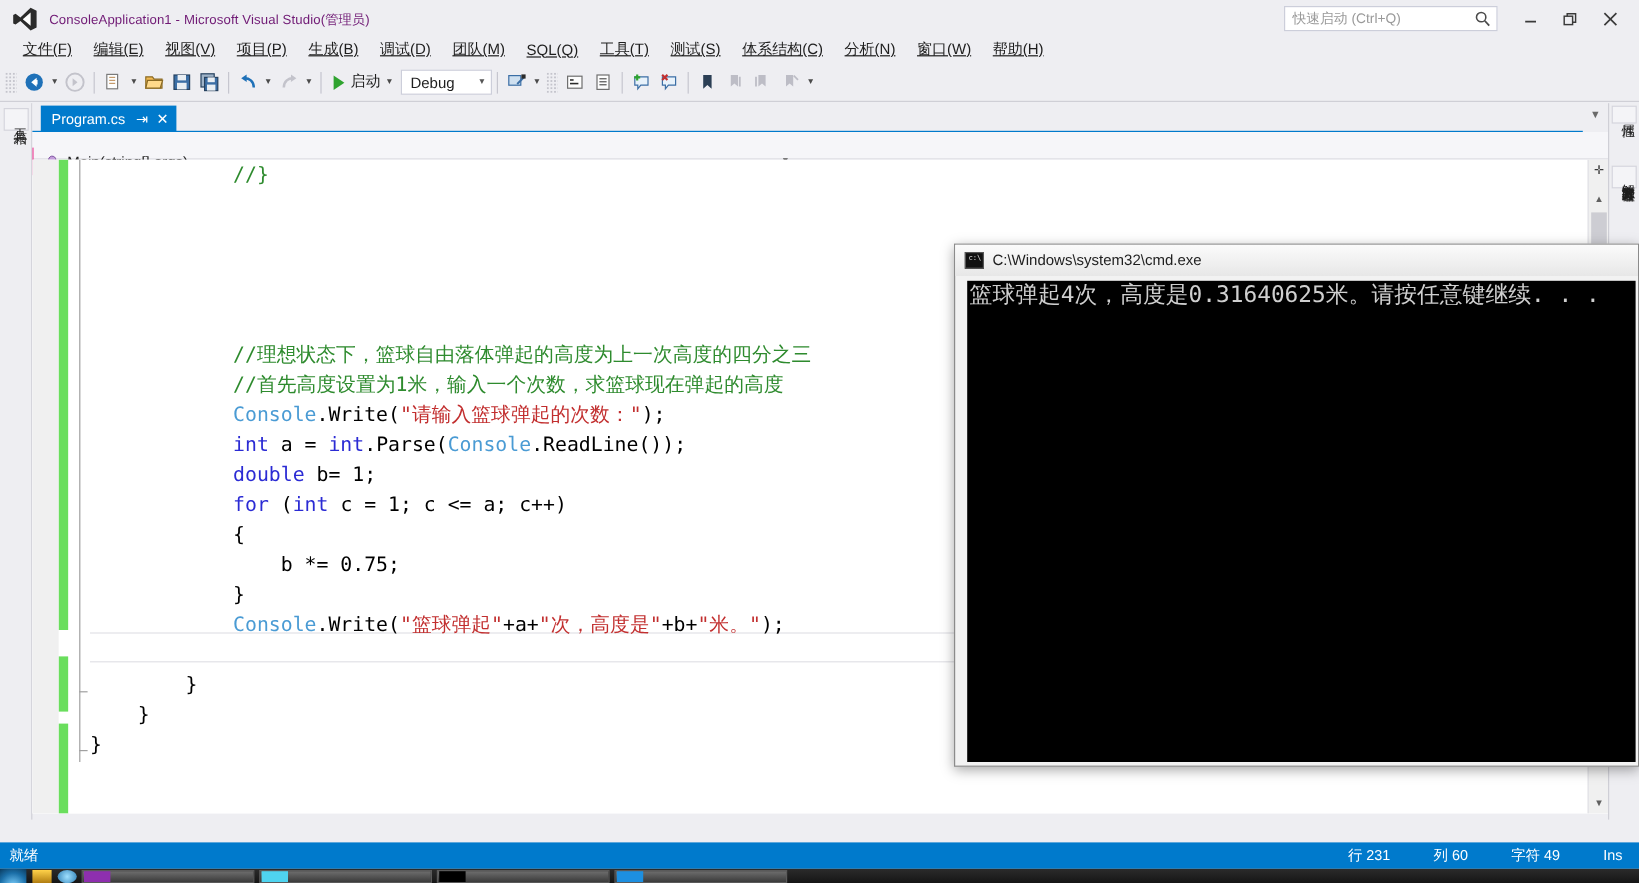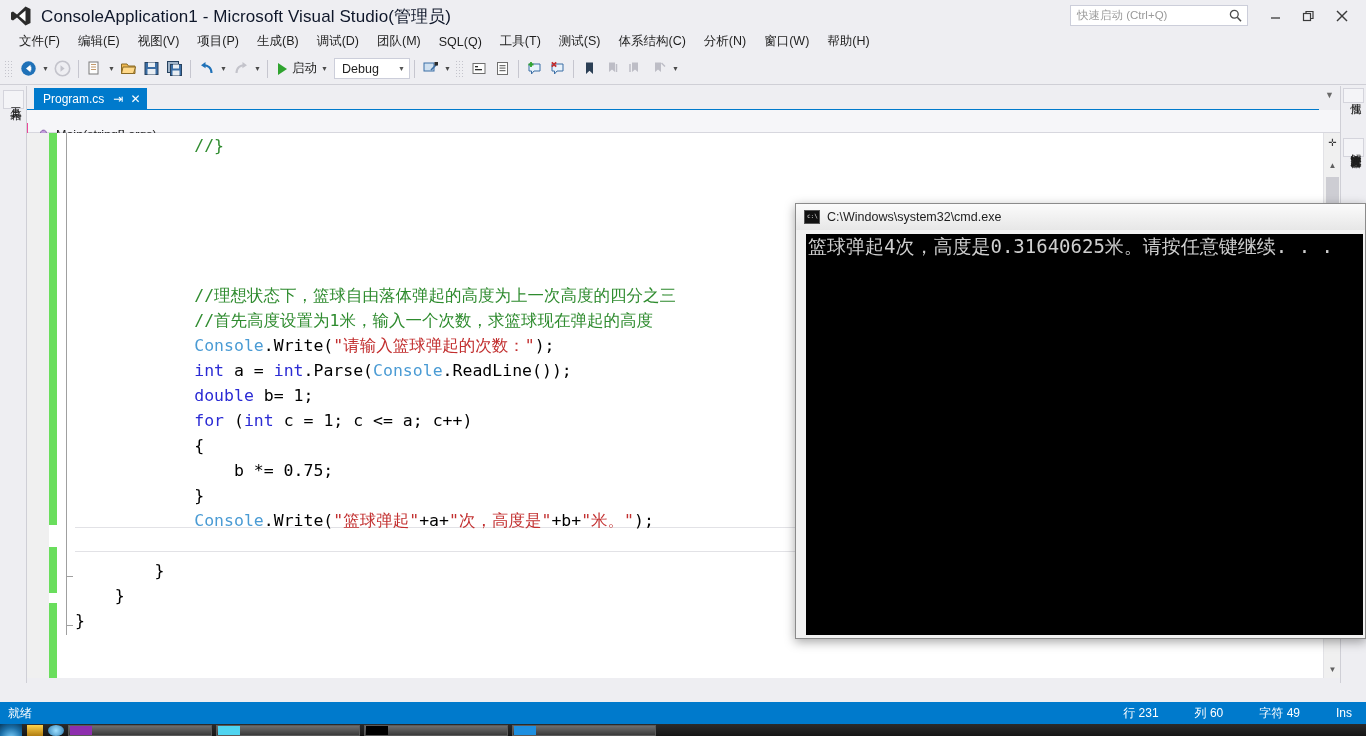--- a/index.html
+++ b/index.html
@@ -21,21 +21,21 @@
     position: absolute; left: 0; top: 0; width: 1366px; height: 32px;
     background: #eeeef2;
     display: flex; align-items: center;
   }
   .vs-logo {
     width: 22px; height: 22px; margin-left: 10px; margin-right: 9px;
     position: relative; flex: 0 0 auto;
   }
   .vs-logo svg { display:block; }
   .title-text {
-    font-size: 17px; color: #0f172a; letter-spacing: .1px;
+    font-size: 11px; color: #701a75; letter-spacing: .1px;
     white-space: nowrap;
   }
   .quick-launch {
     position: absolute; right: 118px; top: 5px;
     width: 178px; height: 21px;
     background: #fff; border: 1px solid #ccceda;
     display: flex; align-items: center;
   }
   .quick-launch .ql-text {
     font-size: 11.5px; color: #9a9a9a; margin-left: 6px; white-space: nowrap;
@@ -55,21 +55,21 @@
   }
   .win-btn.close { font-size: 16px; }
 
   
   .menubar {
     position: absolute; left: 0; top: 30px; width: 1366px; height: 23px;
     background: #eeeef2; display: flex; align-items: center;
     padding-left: 10px;
   }
   .menu-item {
-    font-size: 12.5px; color: #1e1e1e; padding: 2px 9px; white-space: nowrap;
+    font-size: 12.5px; color: #1e1e1e; padding: 2px 9px; white-space: nowrap; text-decoration: underline;
   }
 
   
   .toolbar {
     position: absolute; left: 0; top: 53px; width: 1366px; height: 32px;
     background: #eeeef2; display: flex; align-items: center;
     border-bottom: 1px solid #cfcfd6;
   }
   .tb-grip {
     width: 10px; height: 18px; margin-left: 4px; margin-right: 3px;

